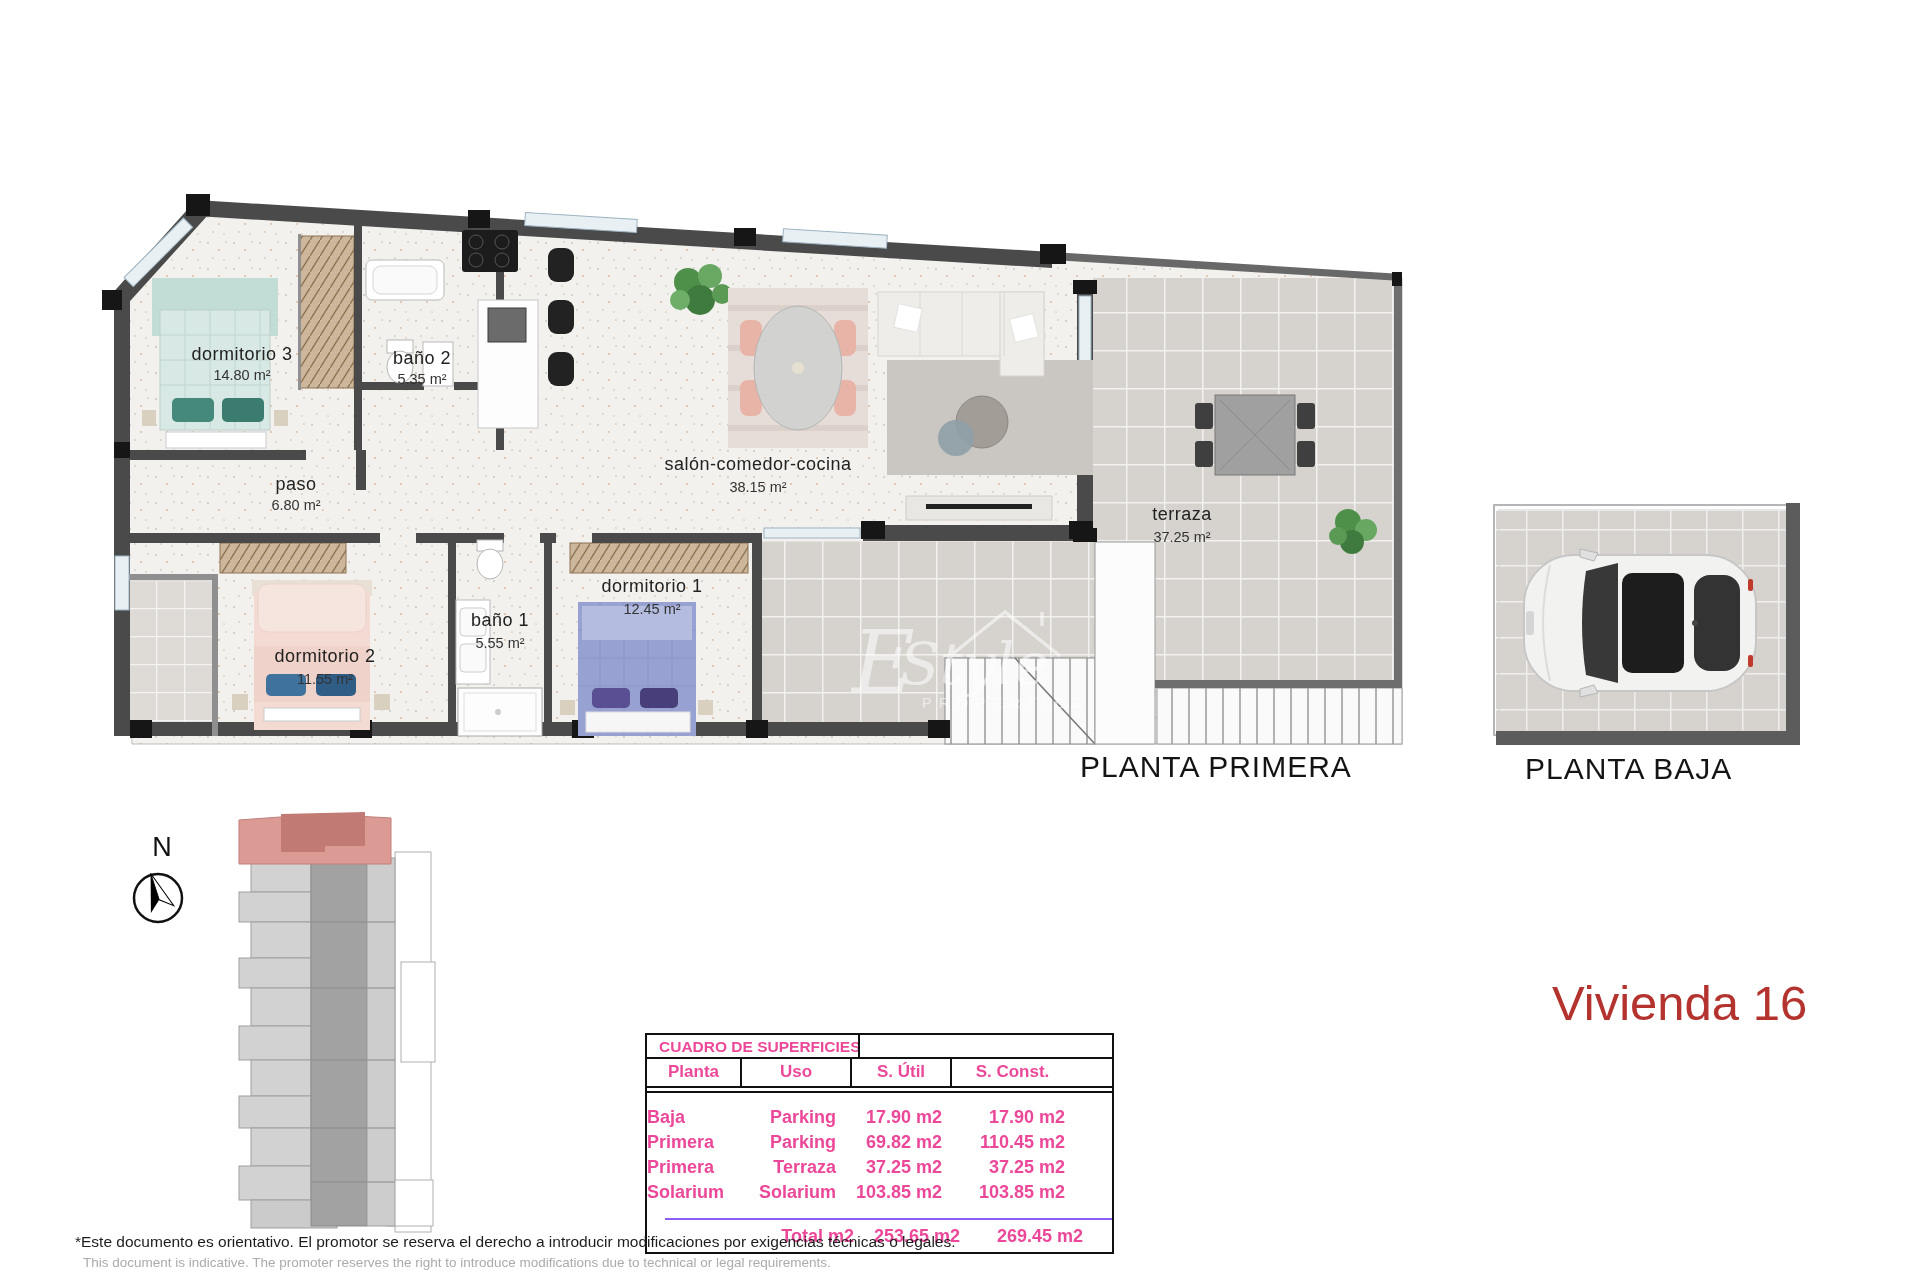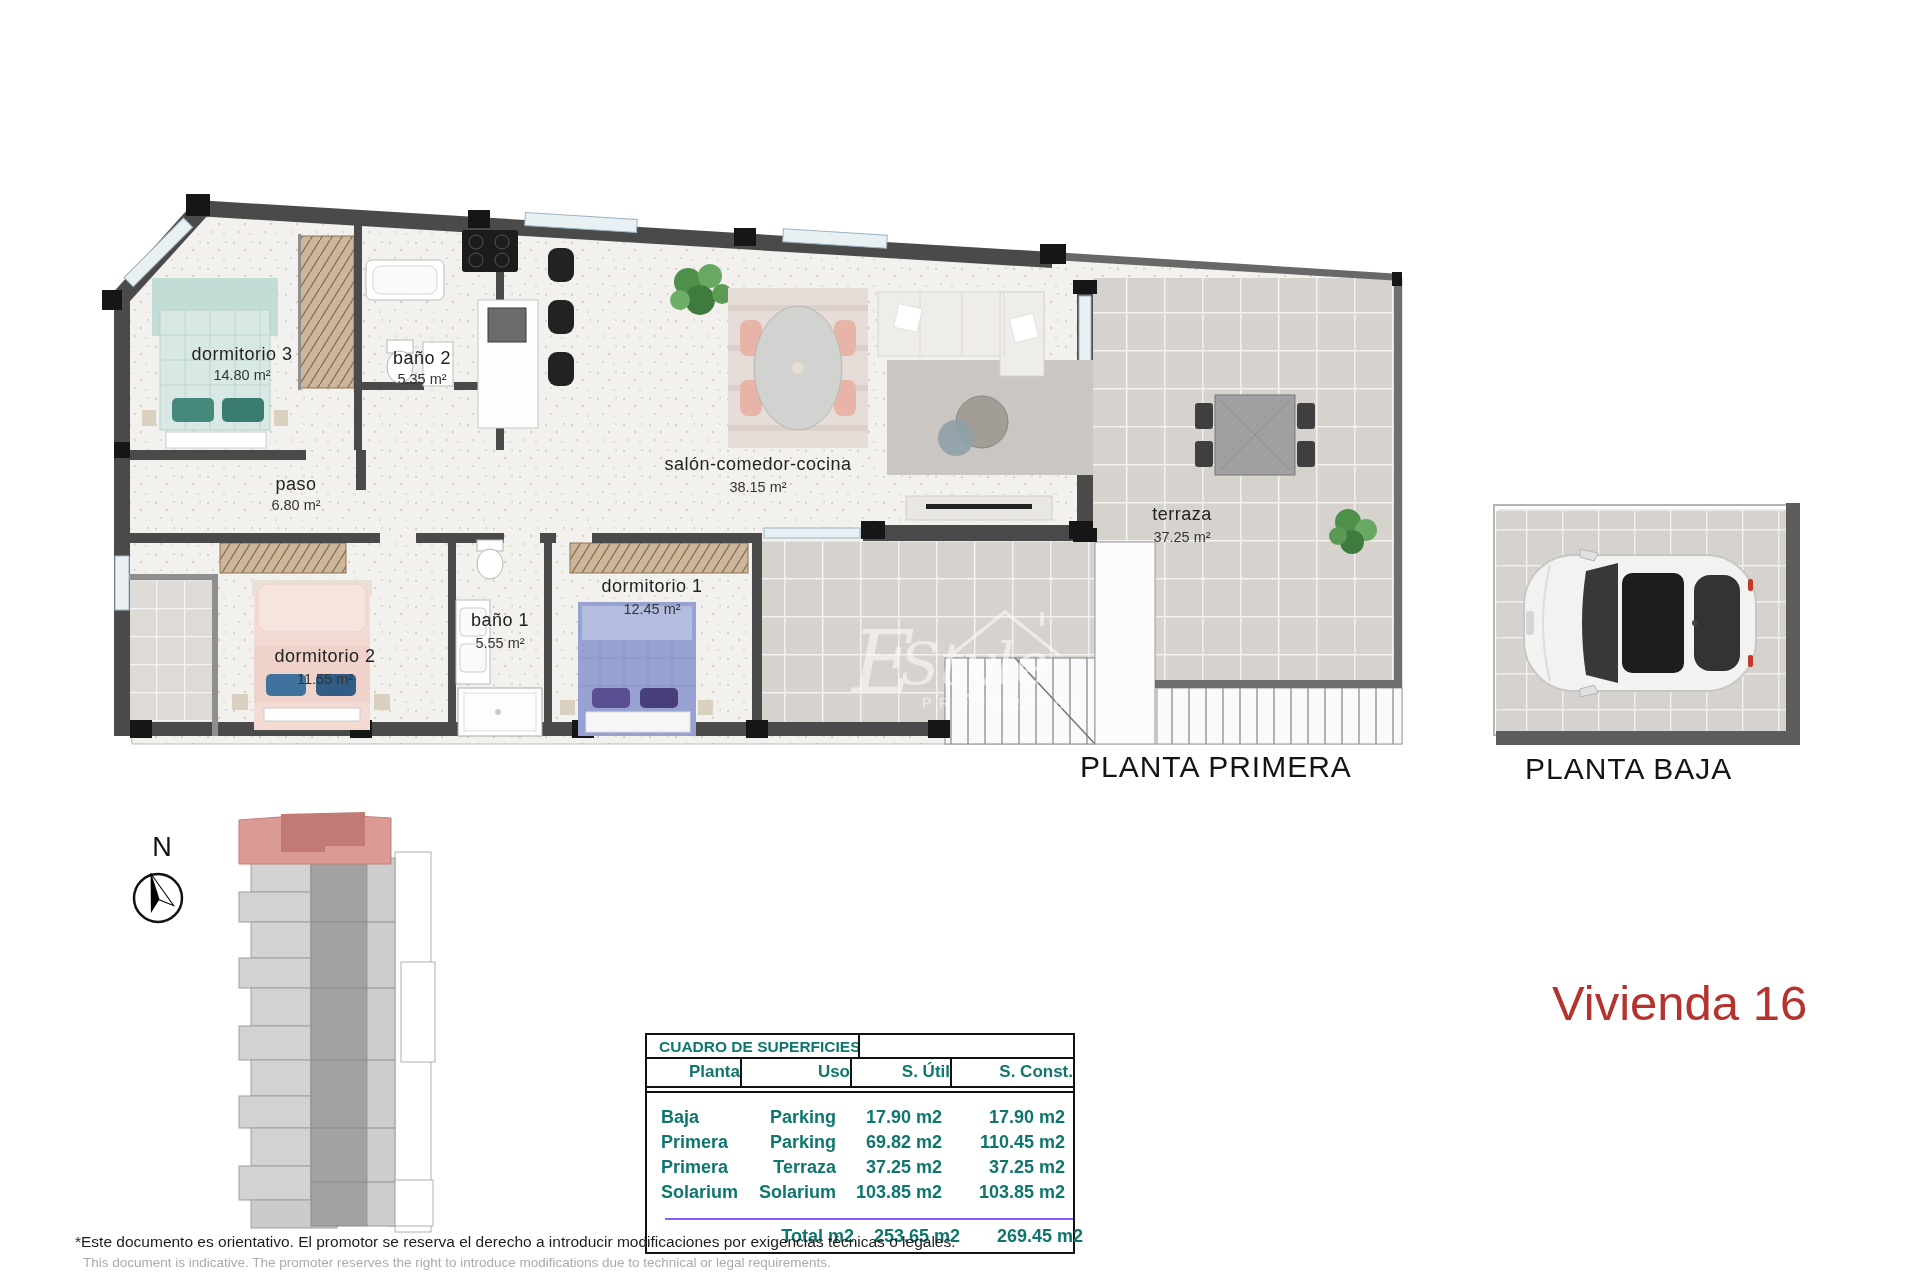--- a/index.html
+++ b/index.html
@@ -5,33 +5,33 @@
   html,body{margin:0;padding:0;background:#fff;}
   *{box-sizing:border-box;}
   #sheet{position:relative;width:1920px;height:1280px;background:#ffffff;overflow:hidden;
          font-family:"Liberation Sans",sans-serif;}
   .abs{position:absolute;}
   .plan-caption{position:absolute;font-size:30px;letter-spacing:1px;color:#141414;
                 font-family:"Liberation Sans",sans-serif;}
   #unit-title{position:absolute;left:1552px;top:975px;font-size:49px;color:#b4332e;
               font-family:"Liberation Sans",sans-serif;}
   
-  .stable{position:absolute;left:645px;top:1033px;width:430px;border:2px solid #111;
-          background:#fff;color:#0f766e;font-weight:bold;font-family:"Liberation Sans",sans-serif;}
+  .stable{position:absolute;left:645px;top:1033px;width:469px;border:2px solid #111;
+          background:#fff;color:#ec4899;font-weight:bold;font-family:"Liberation Sans",sans-serif;}
   .st-titlebar{position:relative;height:24px;border-bottom:2px solid #111;}
   .st-titlebar::after{content:"";position:absolute;left:211px;top:0;bottom:0;border-right:2px solid #111;}
   .st-title{position:absolute;left:12px;top:3px;font-size:15.5px;}
   .st-head{display:grid;grid-template-columns:95px 110px 100px 121px;border-bottom:2px solid #111;}
-  .st-hc{border-right:2px solid #111;text-align:right;font-size:17px;padding:3px 0 4px 0;}
+  .st-hc{border-right:2px solid #111;text-align:center;font-size:17px;padding:3px 0 4px 0;}
   .st-hc:last-child{border-right:none;}
   .st-body{border-top:2px solid #111;margin-top:3px;padding:12px 0 10px 0;}
   .st-row{display:grid;grid-template-columns:95px 110px 100px 121px;line-height:25px;font-size:18px;}
   .st-total{display:grid;grid-template-columns:95px 110px 100px 121px;border-top:2px solid #8b5cf6;
             margin-top:3px;line-height:32px;font-size:18px;margin-left:18px;}
-  .c1{padding-left:14px;text-align:left;}
+  .c1{text-align:left;}
   .c2{text-align:right;padding-right:16px;}
   .c3{text-align:right;padding-right:10px;}
   .c4{text-align:right;padding-right:8px;}
   .foot1{position:absolute;left:75px;top:1233px;font-size:15.5px;color:#1c1c1c;}
   .foot2{position:absolute;left:83px;top:1255px;font-size:13.5px;color:#ababab;}
   
   .rname{font-family:"Liberation Sans",sans-serif;font-size:18px;fill:#222;text-anchor:middle;letter-spacing:.5px;}
   .rarea{font-family:"Liberation Sans",sans-serif;font-size:14.5px;fill:#333;text-anchor:middle;}
   .wm-script{font-family:"DejaVu Serif",serif;font-style:italic;fill:#fff;}
   .wm-sub{font-family:"Liberation Sans",sans-serif;fill:#fff;letter-spacing:7px;font-size:15px;text-anchor:middle;}

